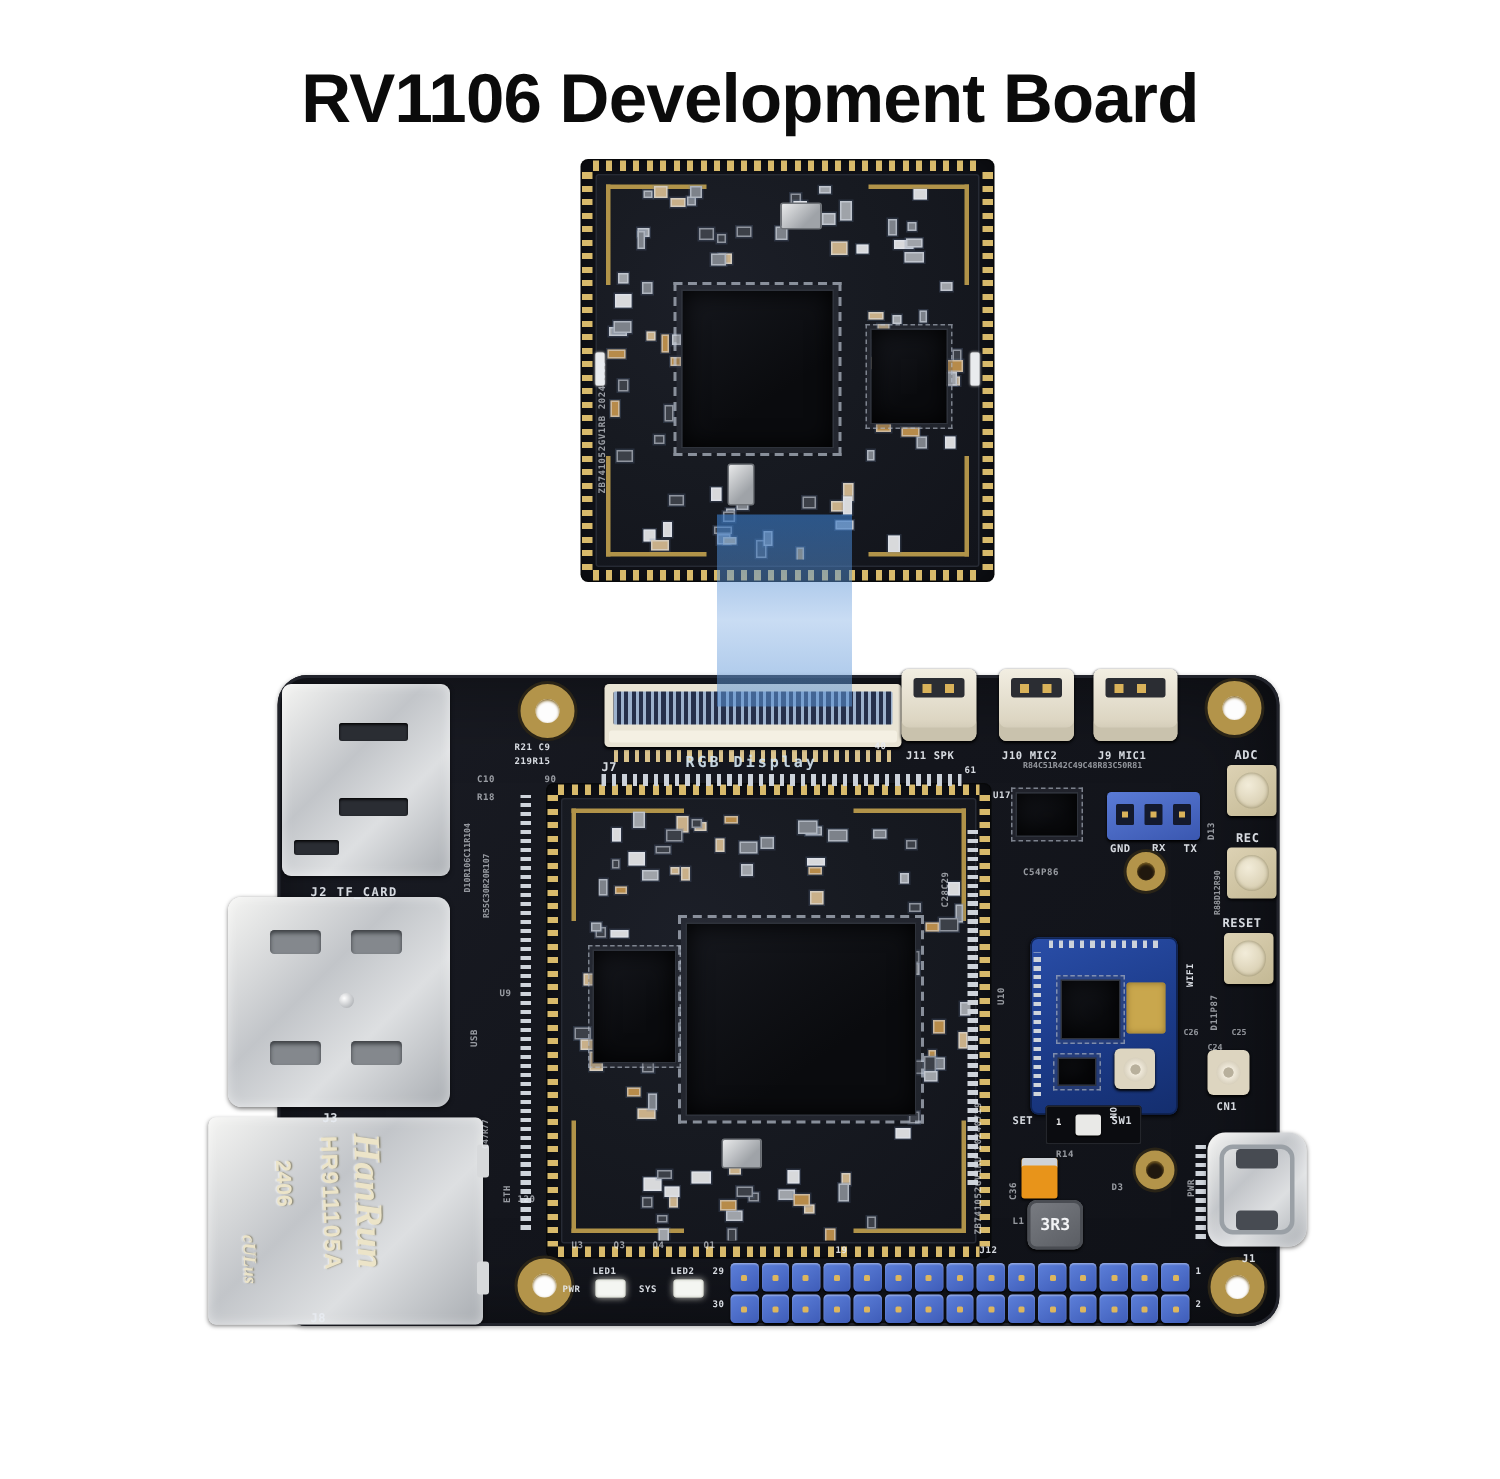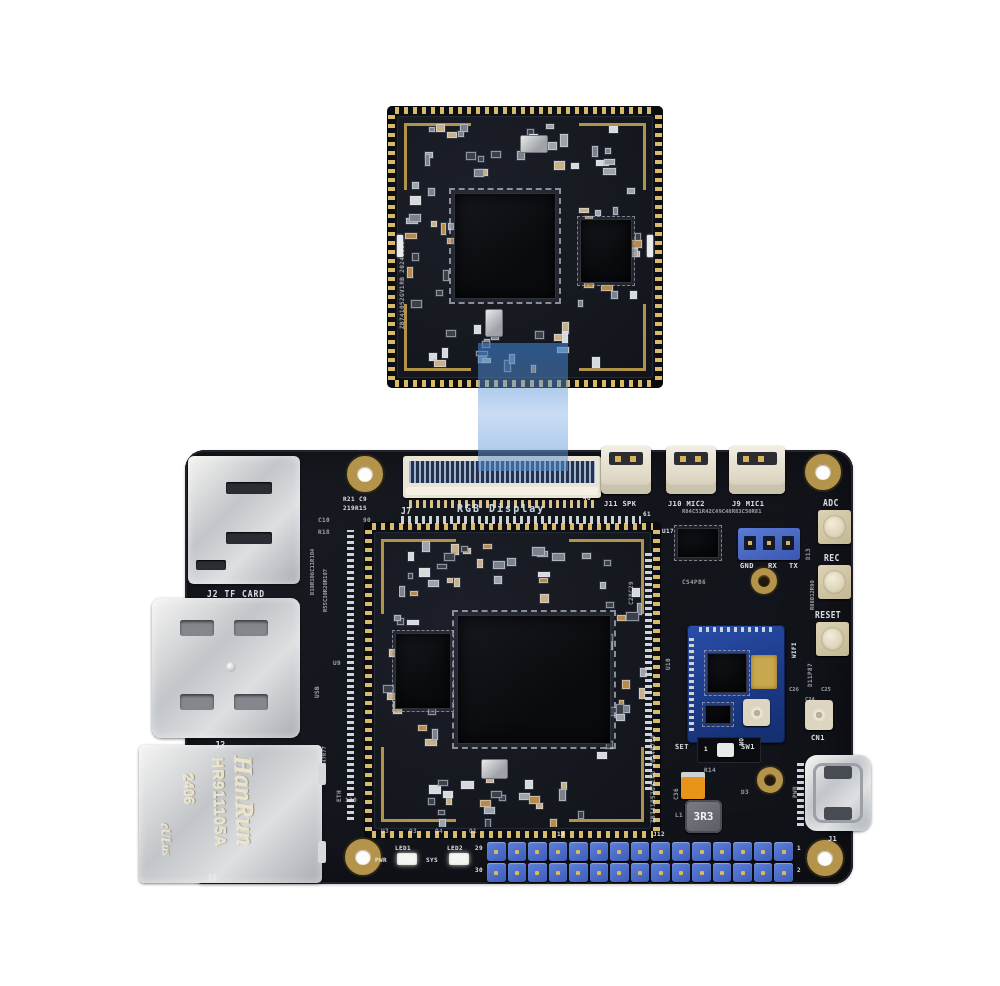--- a/index.html
+++ b/index.html
@@ -132,20 +132,21 @@
 
   
   #beam{position:absolute;left:478px;top:343px;width:90px;height:128px;z-index:4;pointer-events:none;
       background:linear-gradient(180deg,rgba(58,124,202,.62) 0%,rgba(120,168,226,.40) 55%,rgba(88,145,212,.55) 100%);}
 </style>
 </head>
 <body>
 
 <div id="stage">
 
+  <div id="title">RV1106 Development Board</div>
 
   <div class="som" style="left:388px;top:107px;width:274px;height:280px;">
     <div class="som-inner"></div>
     <div class="castel-h" style="top:0;"></div>
     <div class="castel-h" style="bottom:0;"></div>
     <div class="castel-v" style="left:0;"></div>
     <div class="castel-v" style="right:0;"></div>
     <div class="corner c-tl" style="left:16px;top:16px;"></div>
     <div class="corner c-tr" style="right:16px;top:16px;"></div>
     <div class="corner c-bl" style="left:16px;bottom:16px;"></div>

